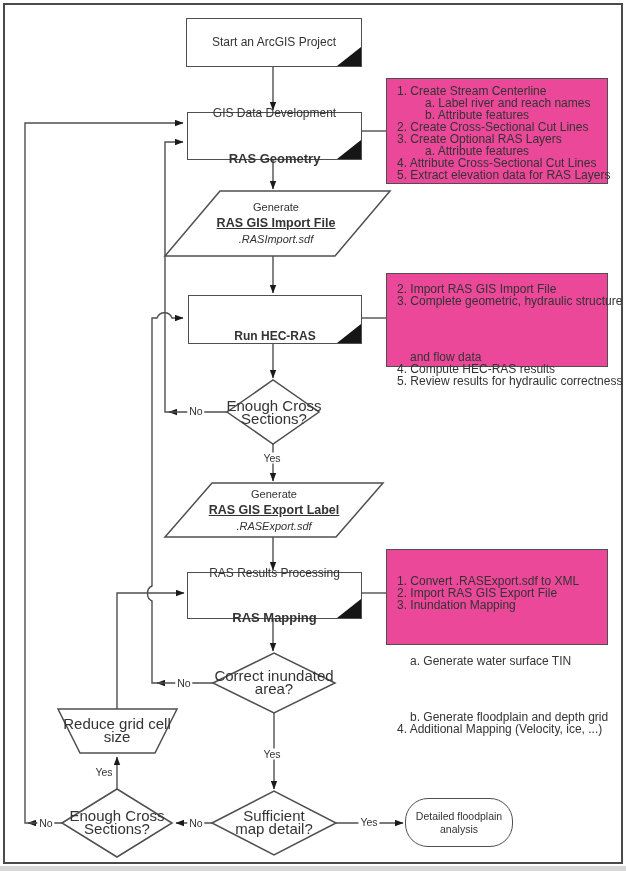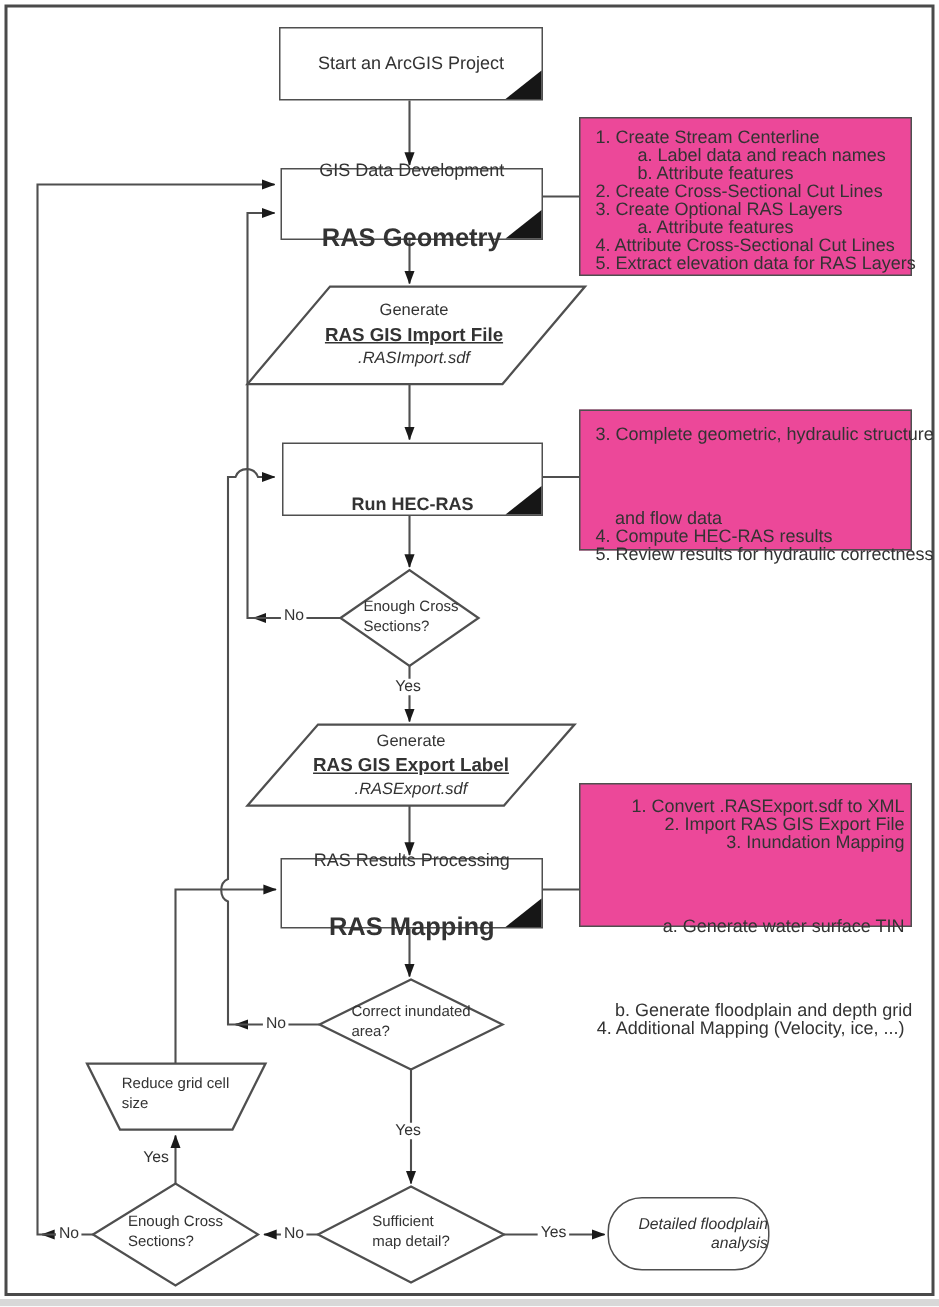--- a/index.html
+++ b/index.html
@@ -18,45 +18,45 @@
   .bottom-strip{position:absolute;left:0;top:866px;width:626px;height:5px;background:#d8d8d8;}
   svg{position:absolute;left:0;top:0;}
   svg .shape{fill:#ffffff;stroke:var(--stroke);stroke-width:1.5;}
   svg .edge{fill:none;stroke:var(--stroke);stroke-width:1.4;}
   svg .conn{fill:none;stroke:var(--stroke);stroke-width:1.4;}
   .box{
     position:absolute;border:1.6px solid var(--stroke);background:#fff;
     display:flex;flex-direction:column;align-items:center;justify-content:center;
     text-align:center;font-size:12px;line-height:14.5px;
   }
-  .box .b{font-weight:bold;font-size:17px;margin-top:31px;}
+  .box .b{font-weight:bold;font-size:13px;margin-top:31px;}
   .corner{position:absolute;right:0;bottom:0;width:0;height:0;
     border-left:24px solid transparent;border-bottom:19px solid #161616;}
   .annbox{
     position:absolute;left:386px;width:222px;border:1.5px solid var(--stroke);background:#ec4899;
     font-size:12px;line-height:12px;padding:6px 4px 4px 6px;box-sizing:border-box;
   }
   .ann-line{padding-left:14px;text-indent:-10px;white-space:nowrap;}
   .ann-line.ind1{padding-left:27px;margin-top:44px;}
   .ann-line.ind2{padding-left:42px;}
   .shape-text{
-    position:absolute;transform:translate(-50%,-50%);
-    font-size:10px;line-height:12.5px;white-space:nowrap;
+    position:absolute;transform:translate(-50%,-50%);text-align:center;
+    font-size:15px;line-height:12.5px;white-space:nowrap;
   }
   .para-text{
     position:absolute;transform:translate(-50%,-50%);text-align:center;
     font-size:11px;line-height:16px;white-space:nowrap;
   }
   .para-text .b{font-weight:bold;font-size:12.5px;text-decoration:underline;}
   .para-text .i{font-style:italic;}
   .terminator{
     position:absolute;left:405px;top:798px;width:106px;height:47px;
     border:1.5px solid var(--stroke);border-radius:23px;background:#fff;
-    display:flex;flex-direction:column;align-items:flex-end;justify-content:center;
-    text-align:center;font-size:10.5px;line-height:12.5px;font-style:italic;
+    display:flex;flex-direction:column;align-items:center;justify-content:center;
+    text-align:center;font-size:10.5px;line-height:12.5px;
   }
   .edge-label{
     position:absolute;transform:translate(-50%,-50%);background:#fff;
     font-size:10.5px;padding:0 2px;line-height:11px;
   }
 </style>
 </head>
 <body>
 
 <div id="canvas">
@@ -161,35 +161,36 @@
     <div>map detail?</div>
   </div>
 
   <div class="terminator">
     <span>Detailed floodplain</span>
     <span>analysis</span>
   </div>
 
   <div class="annbox" style="top:78px;height:106px;">
       <div class="ann-line">1.  Create Stream Centerline</div>
-      <div class="ann-line ind2">a. Label data and reach names</div>
+      <div class="ann-line ind2">a. Label river and reach names</div>
       <div class="ann-line ind2">b. Attribute features</div>
       <div class="ann-line">2.  Create Cross-Sectional Cut Lines</div>
       <div class="ann-line">3.  Create Optional RAS Layers</div>
       <div class="ann-line ind2">a. Attribute features</div>
       <div class="ann-line">4.  Attribute Cross-Sectional Cut Lines</div>
       <div class="ann-line">5.  Extract elevation data for RAS Layers</div>
     </div>
   <div class="annbox" style="top:273px;height:94px;padding-top:9px;">
+      <div class="ann-line">2.  Import RAS GIS Import File</div>
       <div class="ann-line">3.  Complete geometric, hydraulic structure</div>
       <div class="ann-line ind1">and flow data</div>
       <div class="ann-line">4.  Compute HEC-RAS results</div>
       <div class="ann-line">5.  Review results for hydraulic correctness</div>
     </div>
-  <div class="annbox" style="top:522px;height:96px;padding-top:8px;text-align:right;">
+  <div class="annbox" style="top:549px;height:96px;padding-top:25px;">
       <div class="ann-line">1.  Convert .RASExport.sdf to XML</div>
       <div class="ann-line">2.  Import RAS GIS Export File</div>
       <div class="ann-line">3.  Inundation Mapping</div>
       <div class="ann-line ind1">a. Generate water surface TIN</div>
       <div class="ann-line ind1">b. Generate floodplain and depth grid</div>
       <div class="ann-line">4.  Additional Mapping (Velocity, ice, ...)</div>
     </div>
 
   <div class="edge-label" style="left:196px;top:411px;">No</div>
   <div class="edge-label" style="left:272px;top:458px;">Yes</div>

